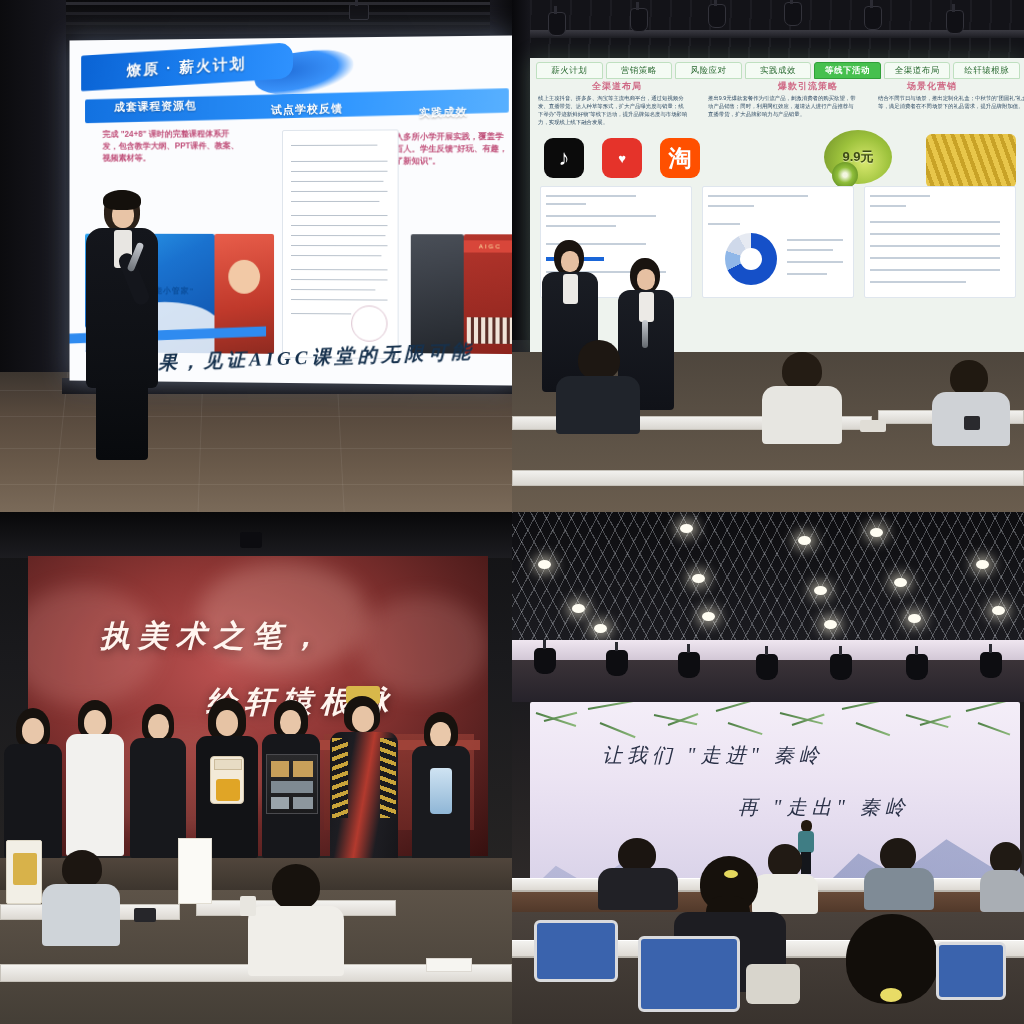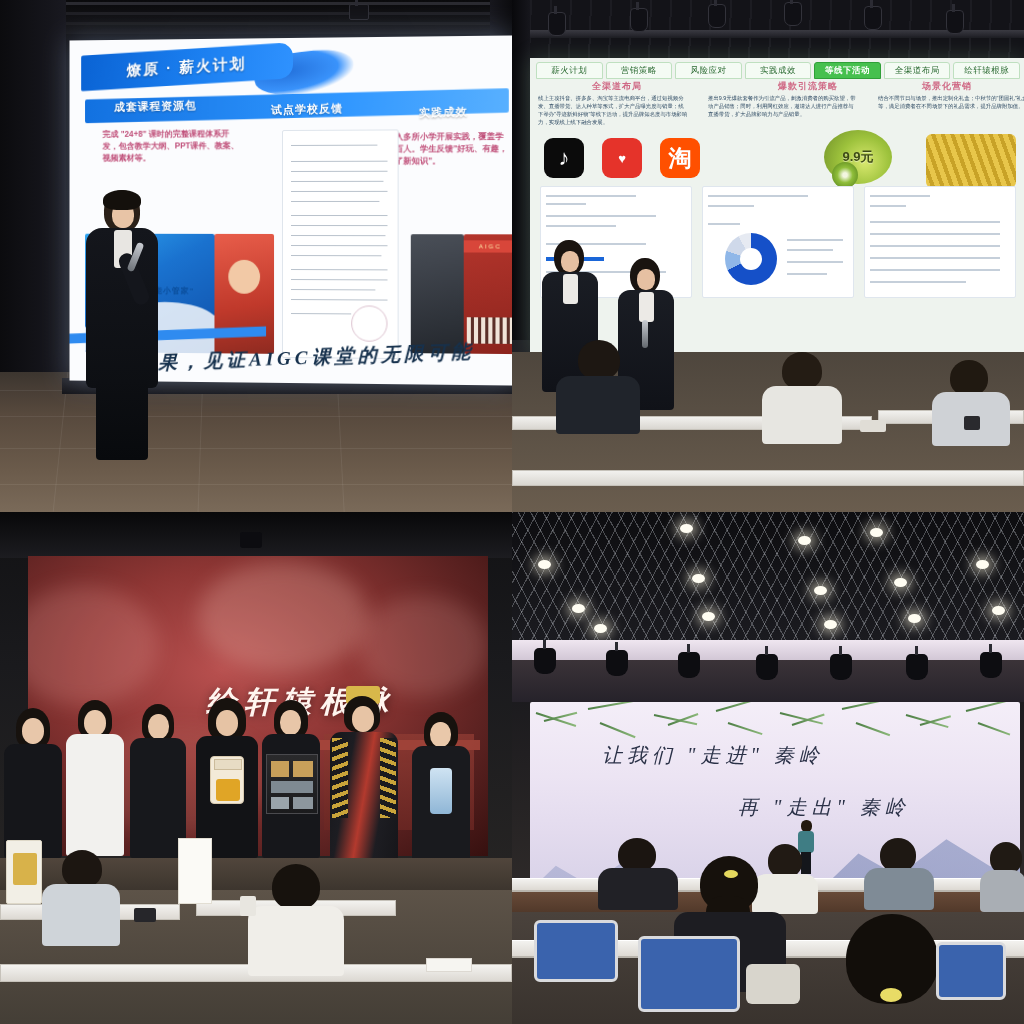--- a/index.html
+++ b/index.html
@@ -134,21 +134,21 @@
   .screen2 { position:absolute; left:18px; top:58px; width:494px; height:298px;
     background:#eef3ee; overflow:hidden; box-shadow:0 0 20px rgba(160,220,170,.22); }
   .s2-tabs { position:absolute; left:6px; top:4px; right:4px; height:17px;
     display:flex; gap:3px; }
   .s2-tab { flex:1; font-size:8.5px; color:#2c6b33; background:#f4fbf4;
     border:1px solid #bfe0c0; border-radius:3px 3px 0 0; text-align:center;
     line-height:15px; letter-spacing:.5px; }
   .s2-tab.active { background:#46c04e; color:#fff; border-color:#2fa038; font-weight:bold; }
   .s2-hl { position:absolute; top:22px; font-size:9px; color:#d06a86; font-weight:bold;
     letter-spacing:1px; }
-  .s2-hl.h1 { left:62px; } .s2-hl.h2 { left:248px; } .s2-hl.h3 { left:392px; }
+  .s2-hl.h1 { left:62px; } .s2-hl.h2 { left:248px; } .s2-hl.h3 { left:377px; }
   .s2-para { position:absolute; top:36px; font-size:5.4px; line-height:8px;
     color:#2e4a63; width:150px; }
   .s2-para.a { left:8px; } .s2-para.b { left:178px; } .s2-para.c { left:348px; }
   .s2-icons { position:absolute; left:14px; top:80px; display:flex; gap:18px; }
   .ic { width:40px; height:40px; border-radius:9px; display:flex; align-items:center;
     justify-content:center; font-size:22px; font-weight:bold; }
   .ic.douyin { background:#0b0b0b; color:#fff; }
   .ic.red { background:#e5332a; color:#fff; font-size:13px; }
   .ic.taobao { background:#ff5000; color:#fff; font-size:23px; }
   .s2-price { position:absolute; left:294px; top:72px; width:68px; height:54px;
@@ -470,20 +470,21 @@
   <div class="cell p3">
     <div class="ceil"></div>
     <div style="position:absolute;left:240px;top:20px;width:22px;height:16px;background:#0c0c10;border-radius:3px"></div>
 
     <div class="screen3">
       <div class="smoke" style="left:-20px;top:30px;width:150px;height:120px;background:rgba(255,190,185,.18)"></div>
       <div class="smoke" style="left:170px;top:6px;width:170px;height:110px;background:rgba(255,215,200,.22)"></div>
       <div class="smoke" style="left:330px;top:40px;width:130px;height:100px;background:rgba(255,200,190,.16)"></div>
       <div class="smoke" style="left:60px;top:170px;width:180px;height:110px;background:rgba(255,170,160,.12)"></div>
       <div class="s3-gate"></div>
+      <div class="s3-t1">执美术之笔，</div>
       <div class="s3-t2">绘轩辕根脉</div>
     </div>
 
     <div class="stu" style="left:4px;top:196px;width:58px;height:150px">
       <div class="hair" style="left:12px;top:0;width:34px;height:40px"></div>
       <div class="head" style="left:18px;top:10px;width:22px;height:26px;background:#e8c7aa"></div>
       <div class="body" style="position:absolute;left:0;top:36px;width:58px;height:114px;background:#15161a"></div>
     </div>
     <div class="stu" style="left:66px;top:188px;width:58px;height:158px">
       <div class="hair" style="left:12px;top:0;width:34px;height:38px"></div>

